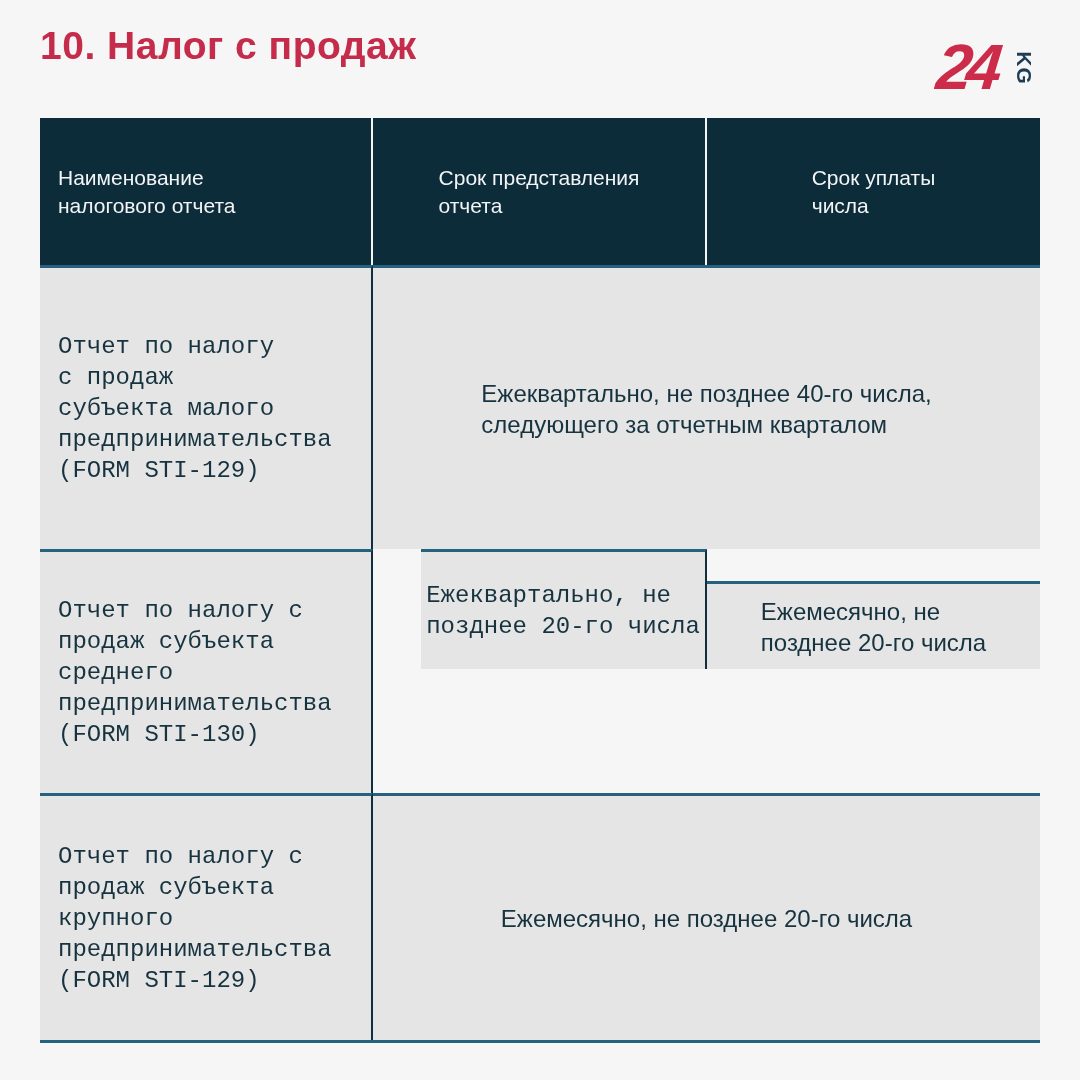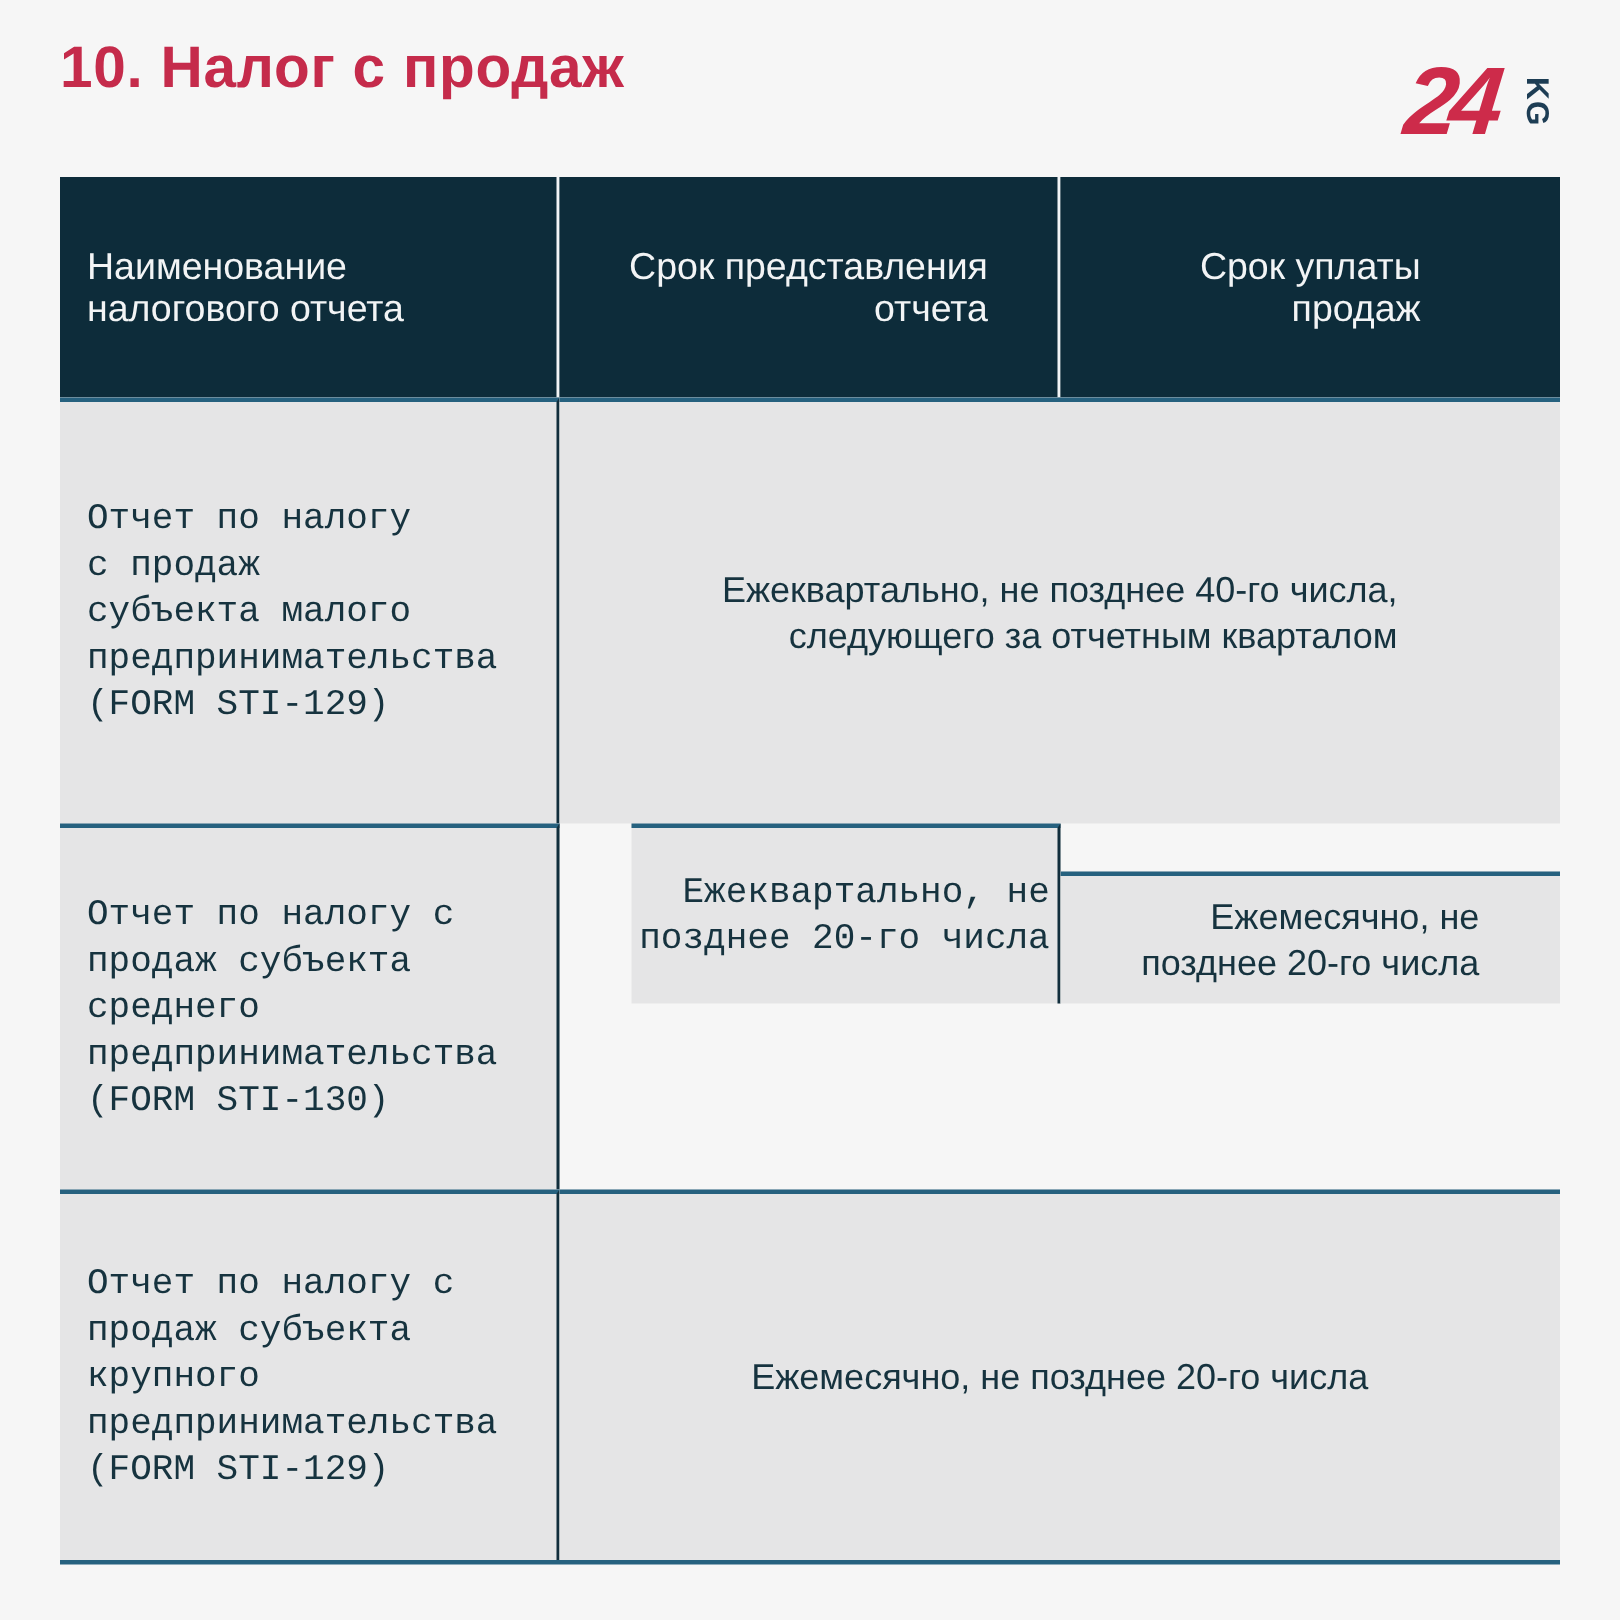--- a/index.html
+++ b/index.html
@@ -39,25 +39,25 @@
     border-bottom:3px solid #26617f;
     box-sizing:content-box;
   }
   .cell{
     box-sizing:border-box;
     display:flex;align-items:center;
     color:#16333f;background:#e5e5e6;
     font-size:24px;line-height:31px;
     white-space:pre-line;
   }
-  .cell.center{justify-content:center;text-align:right;}
+  .cell.center{justify-content:center;text-align:left;}
   .cell.name{padding:10px 14px 10px 18px;text-align:left;}
   .head{
     background:#0d2c3a;color:#f2f4f5;
-    font-size:25px;line-height:28px;font-weight:500;
+    font-size:21px;line-height:28px;font-weight:500;
   }
   .head.name{padding-left:18px;}
   .v-light{border-right:2px solid #f2f4f5;}
   .v-dark{border-right:2px solid #112e3c;font-family:Liberation Mono, monospace;}
   .h-teal{border-top:3px solid #26617f;}
   .h-teal-thin{border-top:2px solid #26617f;}
   
   .c-h1{grid-column:1;grid-row:1;}
   .c-h2{grid-column:2;grid-row:1;}
   .c-h3{grid-column:3;grid-row:1;}
@@ -81,21 +81,21 @@
   </div>
 </div>
 
 <div class="tax-table">
 
   <div class="cell head name v-light c-h1">Наименование
 налогового отчета</div>
   <div class="cell head center v-light c-h2">Срок представления
 отчета</div>
   <div class="cell head center c-h3">Срок уплаты
-продаж</div>
+числа</div>
 
   <div class="cell name v-dark h-teal c-r1name">Отчет по налогу
 с продаж
 субъекта малого
 предпринимательства
 (FORM STI-129)</div>
   <div class="cell center h-teal c-r1span">Ежеквартально, не позднее 40-го числа,
 следующего за отчетным кварталом</div>
 
   <div class="cell name v-dark h-teal c-r2name">Отчет по налогу с

